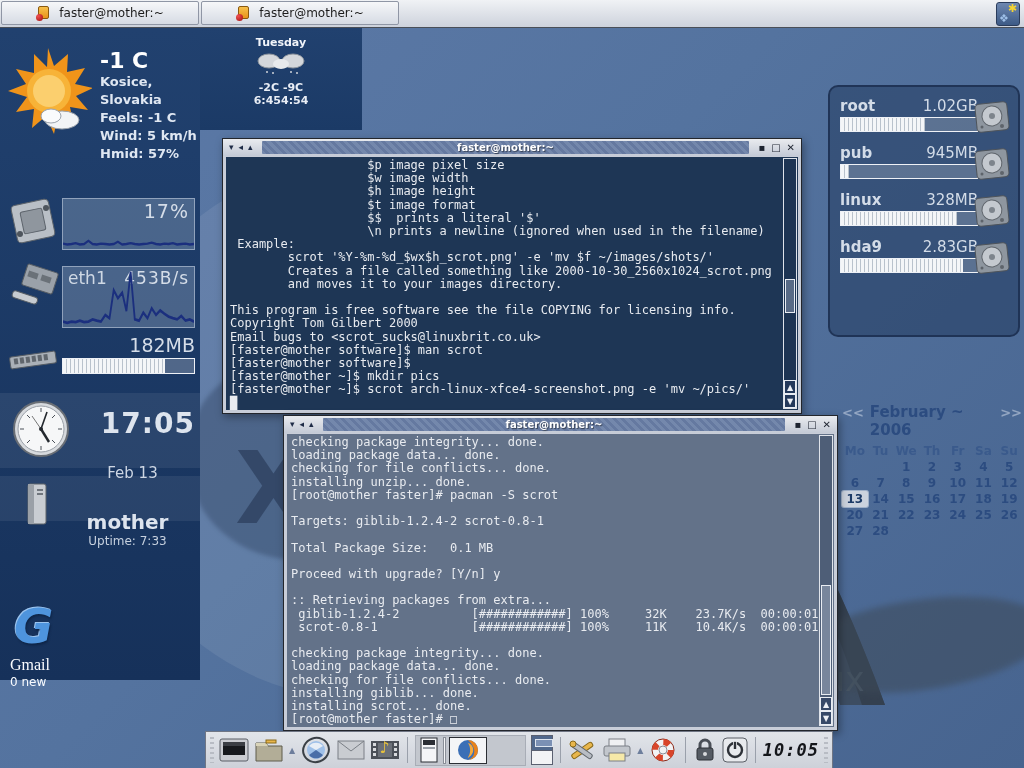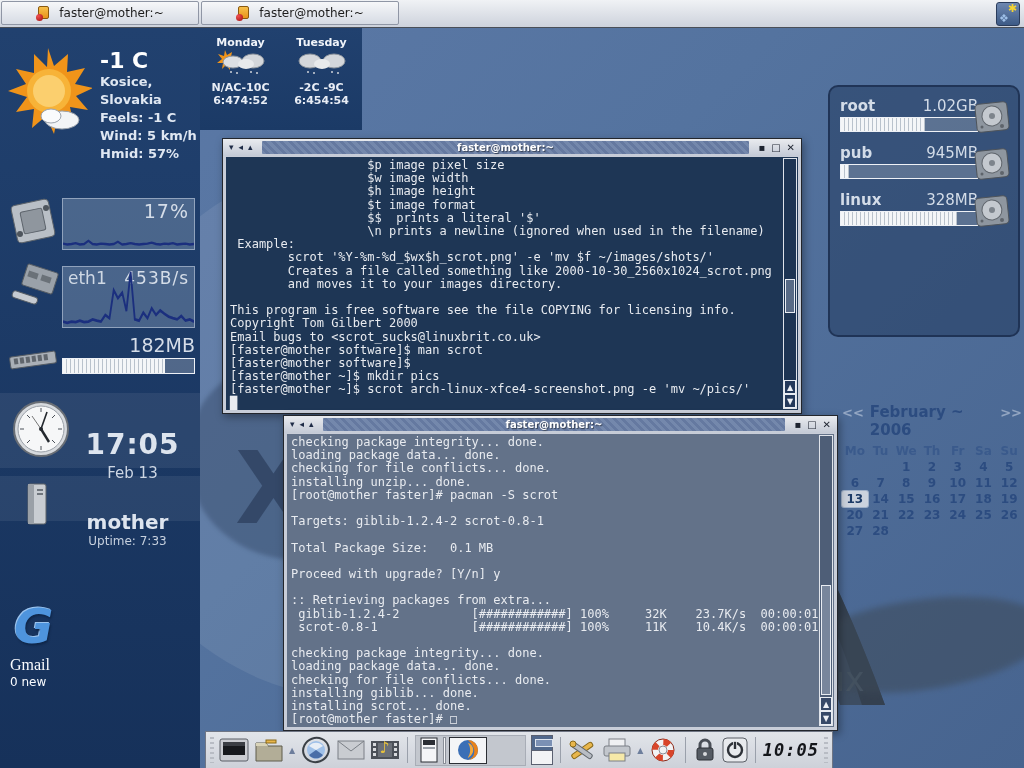--- a/index.html
+++ b/index.html
@@ -29,21 +29,21 @@
   .taskbtn span.lbl { font-size:12px; color:#1c1c1c; }
   .pkg-icon { position:relative; width:15px; height:15px; }
   .pkg-icon .box { position:absolute; left:2px; top:0; width:11px; height:13px; background:linear-gradient(#f7c04a,#e8941c); border:1px solid #8a5a10; border-radius:2px; }
   .pkg-icon .ball { position:absolute; left:0; bottom:0; width:7px; height:7px; border-radius:50%; background:radial-gradient(circle at 30% 30%, #f05050,#a01010); }
   #applet { position:absolute; right:4px; top:2px; width:24px; height:24px; background:linear-gradient(#6d87b0,#3d5a86);
             border:1px solid #2a3c5c; border-radius:3px; display:flex; align-items:center; justify-content:center; cursor:pointer; }
   #applet .g1 { color:#f5d431; font-size:11px; position:absolute; right:2px; top:-1px; }
   #applet .g2 { color:#9fc0e8; font-size:11px; position:absolute; left:2px; bottom:0; }
 
   
-  #sidebar { left:0; top:28px; width:200px; height:740px; z-index:5;
+  #sidebar { left:0; top:28px; width:200px; height:652px; z-index:5;
              background:linear-gradient(#21416f,#16315a); }
   .band { position:absolute; left:0; width:200px; background:rgba(255,255,255,0.07); }
 
   
   #weather { position:absolute; left:6px; top:20px; width:194px; }
   #weather .temp { font-size:22px; font-weight:bold; color:#ffffff; }
   #weather .wline { font-size:13px; font-weight:bold; color:#dfe7f2; line-height:18px; }
   .sun-icon { position:absolute; left:4px; top:18px; }
 
   
@@ -58,21 +58,21 @@
   .mon-panel { position:absolute; left:62px; width:133px; background:rgba(190,208,230,0.28);
                border:1px solid rgba(230,238,248,0.45); }
   .mon-val { position:absolute; right:5px; top:1px; font-size:19px; color:#d5dde8; letter-spacing:1px; }
   .mon-iface { position:absolute; left:5px; top:1px; font-size:17px; color:#cfd8e4; }
   .mon-svg { position:absolute; left:0; bottom:0; width:100%; height:100%; }
   .ram-bar { position:absolute; left:62px; width:133px; height:16px; border:1px solid #eef1f6; background:rgba(240,243,247,0.25); }
   .seg-fill { height:100%; background:repeating-linear-gradient(90deg,#f4f6f8 0 3px,#b9c2cc 3px 4px); }
   .ram-val { position:absolute; right:5px; font-size:19px; color:#d5dde8; }
 
   
-  #clock-time { position:absolute; left:70px; top:400px; width:125px; text-align:center; font-size:28px; font-weight:bold; color:#dde4ee; letter-spacing:1px; }
+  #clock-time { position:absolute; left:70px; top:379px; width:125px; text-align:right; font-size:28px; font-weight:bold; color:#dde4ee; letter-spacing:1px; }
   #clock-date { position:absolute; left:70px; top:436px; width:125px; text-align:center; font-size:15px; color:#cdd6e3; }
   #host-name { position:absolute; left:60px; top:482px; width:135px; text-align:center; font-size:20px; font-weight:bold; color:#dde4ee; }
   #host-up   { position:absolute; left:60px; top:506px; width:135px; text-align:center; font-size:12px; color:#c6d0de; }
   #gmail-g { position:absolute; left:14px; top:570px; font-size:48px; font-weight:bold; font-style:italic;
              color:#4e94dd; text-shadow:1px 2px 2px rgba(10,30,60,0.6), -1px -1px 0 #9cc4ee; cursor:pointer; }
   #gmail-label { position:absolute; left:10px; top:628px; font-size:16px; color:#fafcff;font-family:Liberation Serif, serif; }
   #gmail-new   { position:absolute; left:10px; top:647px; font-size:12px; color:#fafcff; }
 
   
   .win { border:1px solid #23262c; background:#c8cdd8; box-shadow:2px 3px 8px rgba(0,0,0,0.35); }
@@ -251,35 +251,20 @@
     <div id="host-name">mother</div>
     <div id="host-up">Uptime: 7:33</div>
 
     <div id="gmail-g">G</div>
     <div id="gmail-label">Gmail</div>
     <div id="gmail-new">0 new</div>
   </div>
 
   <div id="forecast" class="abs">
     <div class="fc-col">
-      <div class="fc-day">Monday</div>
-      <svg width="52" height="26" viewBox="0 0 52 26">
-        <polygon fill="#f0941a" points="10,1 12,6 17,3 16,8 22,8 17,12 21,16 15,15 15,21 11,16 7,20 8,14 2,14 7,10 3,5 9,7"></polygon>
-        <ellipse cx="18" cy="13" rx="10" ry="6" fill="#dcdfe3" stroke="#8e959d"></ellipse>
-        <ellipse cx="38" cy="12" rx="11" ry="7" fill="#d4d7db" stroke="#8e959d"></ellipse>
-        <ellipse cx="31" cy="15" rx="8" ry="5" fill="#e8eaec"></ellipse>
-        <circle cx="16" cy="23" r="1" fill="#cfd3d8"></circle>
-          <circle cx="22" cy="24" r="1" fill="#cfd3d8"></circle>
-        <circle cx="36" cy="23" r="1" fill="#cfd3d8"></circle>
-          <circle cx="42" cy="24" r="1" fill="#cfd3d8"></circle>
-      </svg>
-      <div class="fc-temp">N/AC-10C</div>
-      <div class="fc-sun">6:474:52</div>
-    </div>
-    <div class="fc-col">
       <div class="fc-day">Tuesday</div>
       <svg width="52" height="26" viewBox="0 0 52 26">
         <ellipse cx="14" cy="12" rx="11" ry="7" fill="#d4d7db" stroke="#8e959d"></ellipse>
         <ellipse cx="38" cy="12" rx="11" ry="7" fill="#d4d7db" stroke="#8e959d"></ellipse>
         <ellipse cx="26" cy="15" rx="8" ry="5" fill="#e8eaec"></ellipse>
         <circle cx="12" cy="23" r="1" fill="#cfd3d8"></circle>
           <circle cx="18" cy="24" r="1" fill="#cfd3d8"></circle>
         <circle cx="36" cy="23" r="1" fill="#cfd3d8"></circle>
           <circle cx="42" cy="24" r="1" fill="#cfd3d8"></circle>
       </svg>
@@ -321,20 +306,36 @@
             <circle cx="8" cy="26" r="1.5" fill="#5e646b"></circle>
           </svg></span>
       </div>
       <div class="disk-row">
         <div class="disk-line">
           <span class="disk-name">linux</span>
           <span class="disk-size">328MB</span>
         </div>
         <div class="disk-bar">
           <div class="seg-fill" style="width: 85%;"></div>
+        </div>
+        <span class="hdd"><svg width="36" height="32" viewBox="0 0 36 32">
+            <rect x="2" y="2" width="32" height="28" rx="4" transform="rotate(-6 18 16)" fill="#8e969f" stroke="#4e545b"></rect>
+            <circle cx="18" cy="15" r="10" transform="rotate(-6 18 16)" fill="#c4c9cf" stroke="#5e646b"></circle>
+            <circle cx="18" cy="15" r="3" fill="#7d848c"></circle>
+            <circle cx="28" cy="25" r="2" fill="#5e646b"></circle>
+            <circle cx="8" cy="26" r="1.5" fill="#5e646b"></circle>
+          </svg></span>
+      </div>
+      <div class="disk-row">
+        <div class="disk-line">
+          <span class="disk-name">hda9</span>
+          <span class="disk-size">2.83GB</span>
+        </div>
+        <div class="disk-bar">
+          <div class="seg-fill" style="width: 90%;"></div>
         </div>
         <span class="hdd"><svg width="36" height="32" viewBox="0 0 36 32">
             <rect x="2" y="2" width="32" height="28" rx="4" transform="rotate(-6 18 16)" fill="#8e969f" stroke="#4e545b"></rect>
             <circle cx="18" cy="15" r="10" transform="rotate(-6 18 16)" fill="#c4c9cf" stroke="#5e646b"></circle>
             <circle cx="18" cy="15" r="3" fill="#7d848c"></circle>
             <circle cx="28" cy="25" r="2" fill="#5e646b"></circle>
             <circle cx="8" cy="26" r="1.5" fill="#5e646b"></circle>
           </svg></span>
       </div>
     </div>

